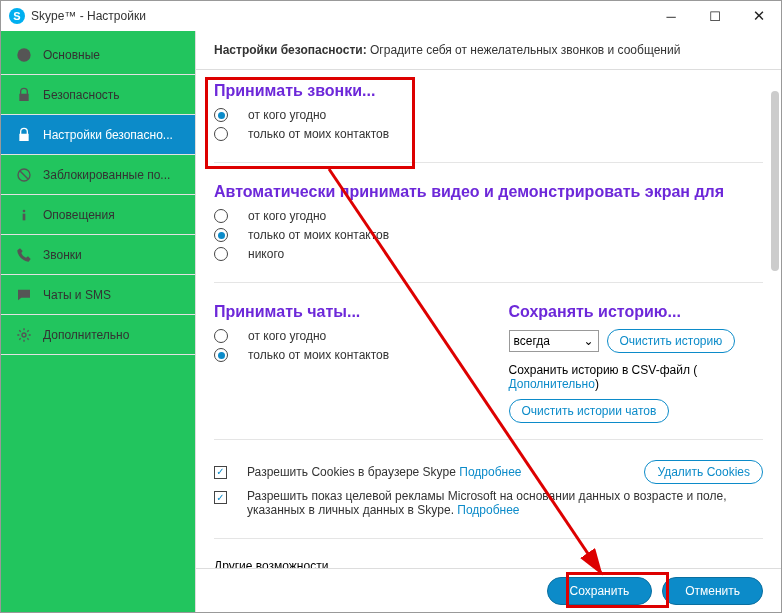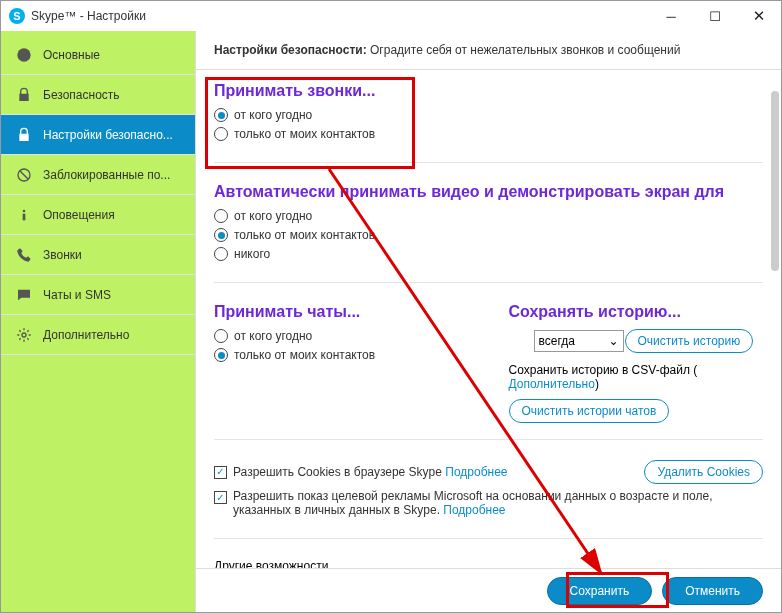--- a/index.html
+++ b/index.html
@@ -3,34 +3,34 @@
 <meta charset="utf-8">
 <style>
 * { box-sizing: border-box; margin: 0; padding: 0; }
 body { font-family: "Segoe UI", Tahoma, sans-serif; font-size: 12px; background: #fff; width: 782px; height: 613px; overflow: hidden; border: 1px solid #999; position: relative; }
 .titlebar { height: 30px; display: flex; align-items: center; padding: 0 0 0 8px; background: #fff; }
 .titlebar .logo { width: 16px; height: 16px; border-radius: 50%; background: #00aff0; color: #fff; font-weight: bold; font-size: 11px; display: flex; align-items: center; justify-content: center; margin-right: 6px; }
 .titlebar .title { font-size: 12px; color: #333; flex: 1; }
 .titlebar .winbtn { width: 44px; height: 30px; display: flex; align-items: center; justify-content: center; font-size: 13px; color: #222; }
 .titlebar .winbtn.close { font-size: 15px; }
 .main { display: flex; height: calc(100% - 30px); }
-.sidebar { width: 195px; background: #bef264; border-right: 1px solid #ddd; padding-top: 4px; }
+.sidebar { width: 195px; background: #22c55e; border-right: 1px solid #ddd; padding-top: 4px; }
 .sidebar-item { height: 40px; display: flex; align-items: center; padding: 0 14px; color: #333; border-bottom: 1px solid #e2e2e2; cursor: pointer; gap: 10px; }
 .sidebar-item.active { background: #0c8bc9; color: #fff; }
 .sidebar-item .sicon { width: 18px; height: 18px; display: flex; align-items: center; justify-content: center; }
 .sidebar-item .sicon svg { width: 16px; height: 16px; fill: #555; }
 .sidebar-item.active .sicon svg { fill: #fff; }
 .content { flex: 1; display: flex; flex-direction: column; position: relative; }
 .content-header { padding: 12px 18px; border-bottom: 1px solid #ddd; font-size: 12px; color: #333; }
 .content-header b { font-weight: 600; }
 .content-body { flex: 1; overflow-y: auto; padding: 12px 18px 0 18px; position: relative; }
 .group { margin-bottom: 20px; padding-bottom: 16px; border-bottom: 1px solid #e5e5e5; }
 .group:last-of-type { border-bottom: none; }
 .group-title { font-weight: 600; font-size: 16px; margin-bottom: 8px; color: #6d28d9; }
-.radio-row, .check-row { display: flex; align-items: center; margin: 5px 0; font-size: 12px; color: #333; gap: 6px; }
+.radio-row, .check-row { display: flex; align-items: center; margin: 5px 0; font-size: 12px; color: #333; gap: 20px; }
 .radio { width: 14px; height: 14px; border: 1.5px solid #444; border-radius: 50%; display: flex; align-items: center; justify-content: center; }
 .radio.checked::after { content: ""; width: 7px; height: 7px; border-radius: 50%; background: #0c8bc9; }
 .check { width: 13px; height: 13px; border: 1.5px solid #444; display: flex; align-items: center; justify-content: center; font-size: 10px; color: #0c8bc9; line-height: 1; }
 .check.checked::after { content: "✓"; }
 .two-col { display: flex; gap: 40px; }
 .col { flex: 1; }
 .select { width: 90px; height: 22px; border: 1px solid #999; padding: 0 4px; display: inline-flex; align-items: center; justify-content: space-between; font-size: 12px; }
 .btn-outline { display: inline-flex; align-items: center; justify-content: center; height: 24px; padding: 0 12px; border: 1px solid #0c8bc9; border-radius: 12px; color: #0c8bc9; background: #fff; font-size: 12px; cursor: pointer; }
 .link { color: #0c8bc9; cursor: pointer; }
 .other-heading { font-size: 12px; color: #000000; margin: 6px 0 8px; }
@@ -167,21 +167,21 @@
               <span class="radio"></span>
               <span>от кого угодно</span>
             </div>
             <div class="radio-row">
               <span class="radio checked"></span>
               <span>только от моих контактов</span>
             </div>
           </div>
           <div class="col">
             <div class="group-title">Сохранять историю...</div>
-            <div style="display:flex;gap:1px;align-items:center;margin-bottom:10px;margin-left:25px;">
+            <div style="display:flex;gap:8px;align-items:center;margin-bottom:10px;">
               <div class="select">
                 <span>всегда</span>
                 <span>⌄</span>
               </div>
               <span class="btn-outline">Очистить историю</span>
             </div>
             <div style="font-size:12px;margin-bottom:8px;">
               <span>Сохранить историю в CSV-файл (</span><br>
               <span class="link">Дополнительно</span><span>)</span>
             </div>

